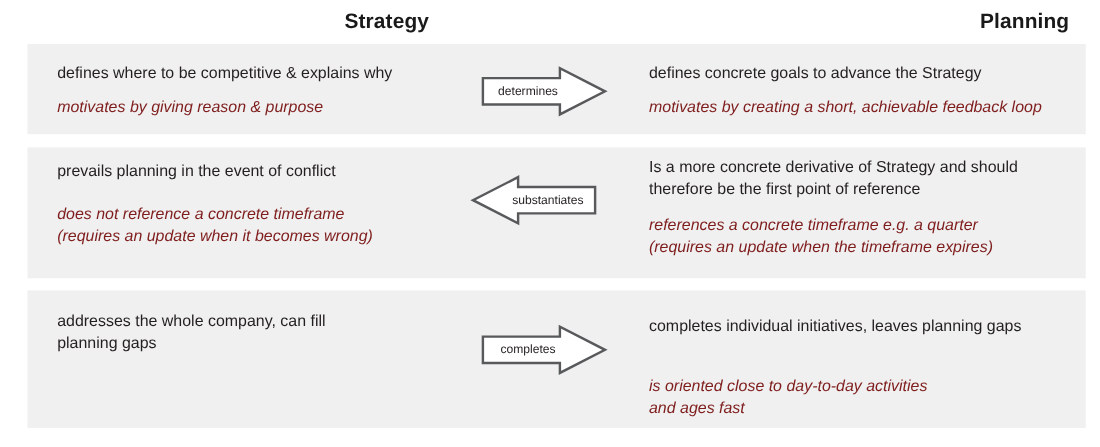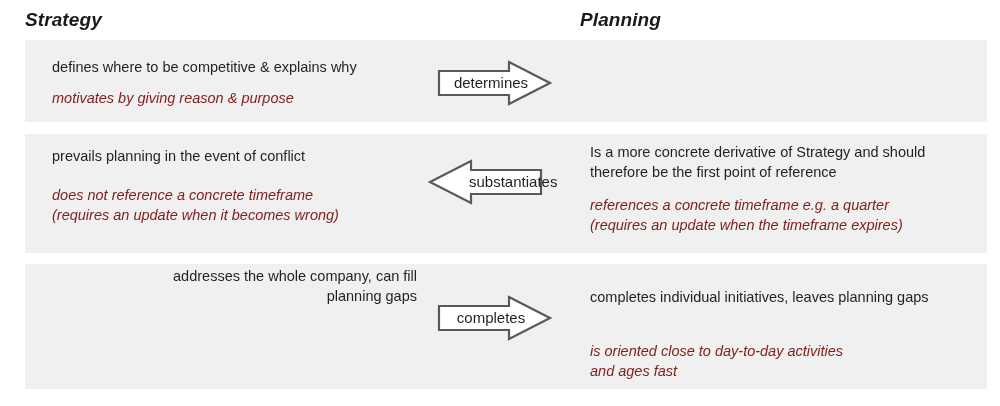--- a/index.html
+++ b/index.html
@@ -24,23 +24,22 @@
     width: 1000px;
     height: 40px;
   }
   .col-title {
     position: absolute;
     top: 9px;
     font-size: 19px;
     font-weight: bold;
     letter-spacing: 0.1px;
     color: #1a1a1a;
-    text-align: left;
+    text-align: right;
     white-space: nowrap;
-    font-style: italic;
   }
   .col-title.left  { left: 25px;  width: 365px; }
   .col-title.right { left: 580px; width: 392px; }
 
   
   .band {
     position: absolute;
     left: 25px;
     width: 962px;
     background: #f0f0f0;
@@ -85,21 +84,21 @@
   .band-1 .cell .cell-inner { top: 17px; }
   .band-1 .line-italic { margin-top: 11px; }
 
   
   .band-2 .cell.left  .cell-inner { top: 12px; }
   .band-2 .cell.right .cell-inner { top: 8px; }
   .band-2 .line-italic { margin-top: 19px; }
   .band-2 .cell.right .line-italic { margin-top: 13px; }
 
   
-  .band-3 .cell.left  .cell-inner { top: 2px; text-align: right; }
+  .band-3 .cell.left  .cell-inner { top: 18px; }
   .band-3 .cell.right .cell-inner { top: 23px; }
   .band-3 .line-italic { margin-top: 18px; }
   .band-3 .cell.right .line-italic { margin-top: 34px; }
 
   
   .arrow-wrap {
     position: absolute;
     width: 115px;
     height: 46px;
   }
@@ -108,26 +107,25 @@
     top: 0; left: 0;
     width: 115px;
     height: 46px;
     overflow: visible;
   }
   .arrow-label {
     position: absolute;
     top: 0;
     height: 46px;
     line-height: 46px;
-    font-size: 15px;
+    font-size: 11px;
     font-weight: normal;
     color: #231f20;
     white-space: nowrap;
     text-align: center;
-    margin-left: 11px;
   }
   .arrow-right .arrow-label { left: 4px;  width: 78px; }
   .arrow-left  .arrow-label { left: 30px; width: 80px; }
 
   .arrow-1 { left: 437px; top: 60px; }
   .arrow-2 { left: 428px; top: 159px; }
   .arrow-3 { left: 437px; top: 295px; }
 </style>
 </head>
 <body>
@@ -137,20 +135,26 @@
   <div class="col-title right">Planning</div>
 </div>
 
 <div class="band band-1">
   <div class="cell left">
     <div class="cell-inner">
       <div class="line-plain">defines where to be competitive &amp; explains why</div>
       <div class="line-italic">motivates by giving reason &amp; purpose</div>
     </div>
   </div>
+  <div class="cell right">
+    <div class="cell-inner">
+      <div class="line-plain">defines concrete goals to advance the Strategy</div>
+      <div class="line-italic">motivates by creating a short, achievable feedback loop</div>
+    </div>
+  </div>
 </div>
 
 <div class="band band-2">
   <div class="cell left">
     <div class="cell-inner">
       <div class="line-plain">prevails planning in the event of conflict</div>
       <div class="line-italic">does not reference a concrete timeframe
 (requires an update when it becomes wrong)</div>
     </div>
   </div>

